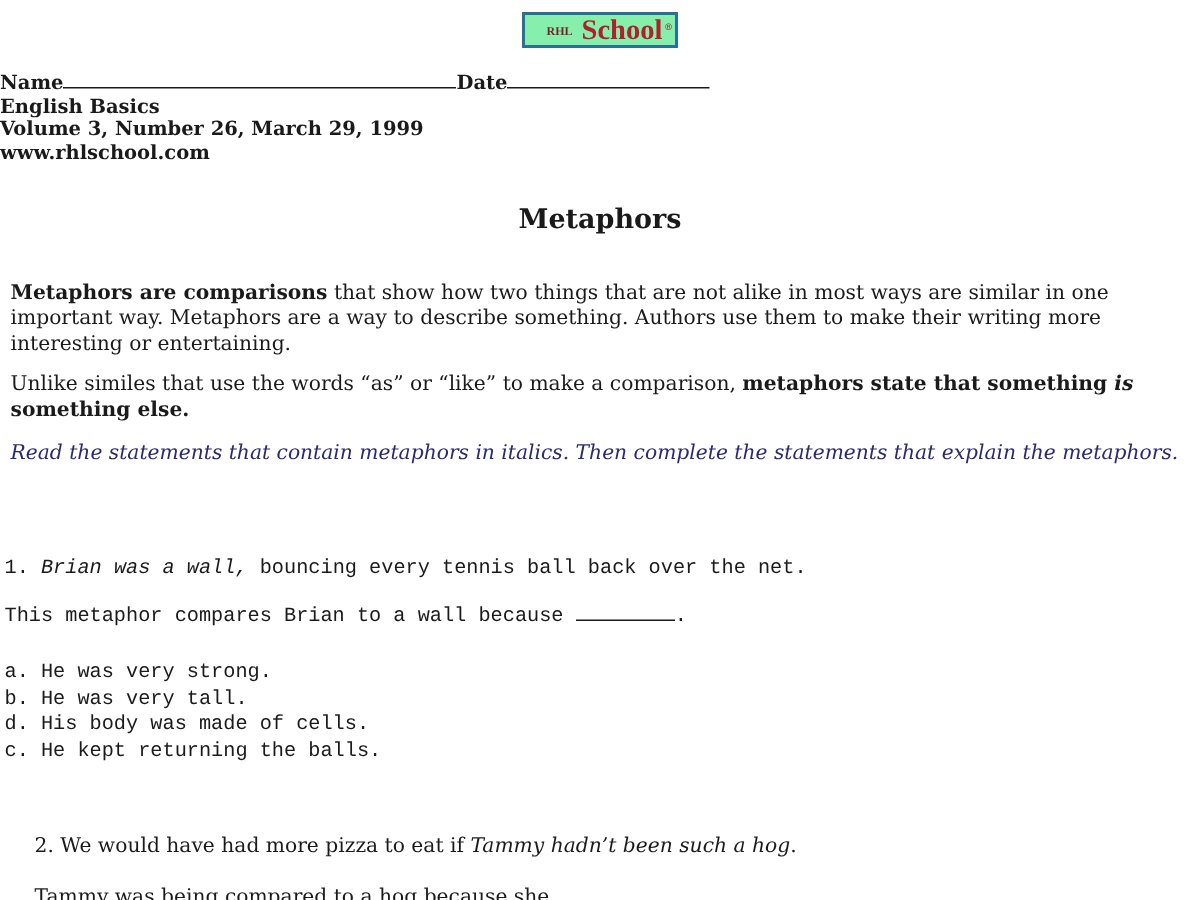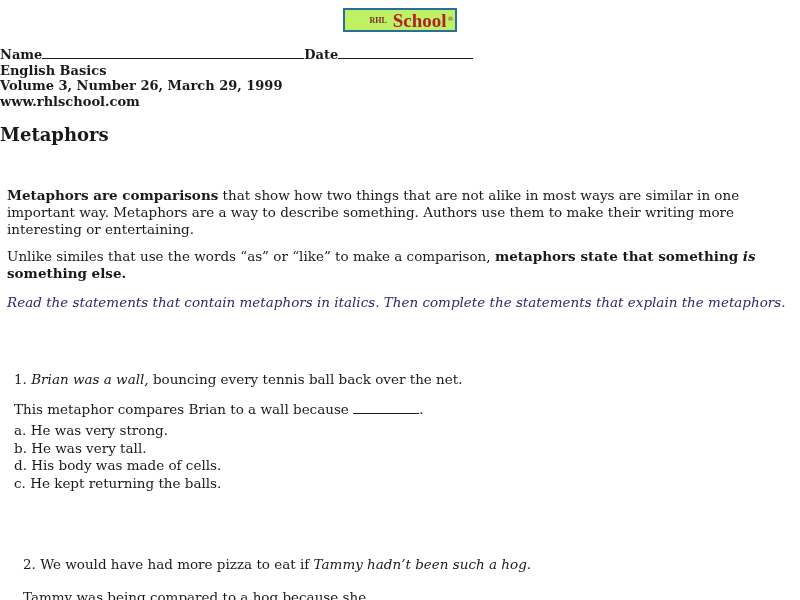--- a/index.html
+++ b/index.html
@@ -17,23 +17,23 @@
     }
     .logo-wrap {
       position: absolute;
       top: 8px;
       left: 0;
       width: 800px;
       text-align: center;
     }
     .logo {
       display: inline-block;
-      background: #bef264;
+      background: #86efac;
       border: 2px solid #2a6f9a;
-      padding: 0 8px 0 24px;
+      padding: 0 8px 0 14px;
       height: 20px;
       line-height: 20px;
       position: relative;
       left: 0;
     }
     .logo-rhl {
       font-family: "Liberation Serif", serif;
       font-size: 8px;
       font-weight: bold;
       color: #7a1f2b;
@@ -74,24 +74,24 @@
       height: 12px;
     }
     .blank-date {
       display: inline-block;
       width: 135px;
       border-bottom: 1.5px solid #1a1a1a;
       height: 12px;
     }
     .title {
       position: absolute;
-      top: 124px;
+      top: 136px;
       left: 0;
       width: 800px;
-      text-align: left;
+      text-align: center;
       font-weight: bold;
       font-size: 18px;
     }
     .content {
       position: absolute;
       top: 187px;
       left: 7px;
       width: 790px;
       font-size: 13.5px;
       line-height: 17px;
@@ -101,23 +101,24 @@
     }
     .p1 { margin-bottom: 10px !important; }
     .p2 { margin-bottom: 12px !important; }
     .instr {
       color: #2a2a6e;
       font-style: italic;
     }
     .q1 {
       position: absolute;
       top: 371px;
-      left: 14px;
+      left: 3px;
       font-size: 13.5px;
       line-height: 17.5px;
+      font-family: Liberation Mono, monospace;
     }
     .q1 p { margin: 0; }
     .blank-short {
       display: inline-block;
       width: 66px;
       border-bottom: 1px solid #1a1a1a;
       height: 12px;
     }
     .q2 {
       position: absolute;
@@ -150,21 +151,21 @@
 <div class="title">Metaphors</div>
 
 <div class="content">
   <p class="p1"><b>Metaphors are comparisons</b><span> that show how two things that are not alike in most ways are similar in one important way. Metaphors are a way to describe something. Authors use them to make their writing more interesting or entertaining.</span></p>
   <p class="p2"><span>Unlike similes that use the words “as” or “like” to make a comparison, </span><b><span>metaphors state that something </span><i>is</i><span> something else.</span></b></p>
   <p class="instr">Read the statements that contain metaphors in italics. Then complete the statements that explain the metaphors.</p>
 </div>
 
 <div class="q1">
   <p style="margin-bottom:12px"><span>1.</span> <i>Brian was a wall,</i><span> bouncing every tennis ball back over the net.</span></p>
-  <p style="margin-bottom:4px"><span>This metaphor compares Brian to a wall because </span><span class="blank-short"></span><span>.</span></p>
+  <p style="margin-bottom:20px"><span>This metaphor compares Brian to a wall because </span><span class="blank-short"></span><span>.</span></p>
   <p>a. He was very strong.</p>
   <p>b. He was very tall.</p>
   <p>d. His body was made of cells.</p>
   <p>c. He kept returning the balls.</p>
 </div>
 
 <div class="q2">
   <p style="margin-bottom:12px"><span>2.</span><span> We would have had more pizza to eat if </span><i>Tammy hadn’t been such a hog</i><span>.</span></p>
   <p><span>Tammy was being compared to a hog because she </span><span class="blank-short"></span><span>.</span></p>
 </div>

